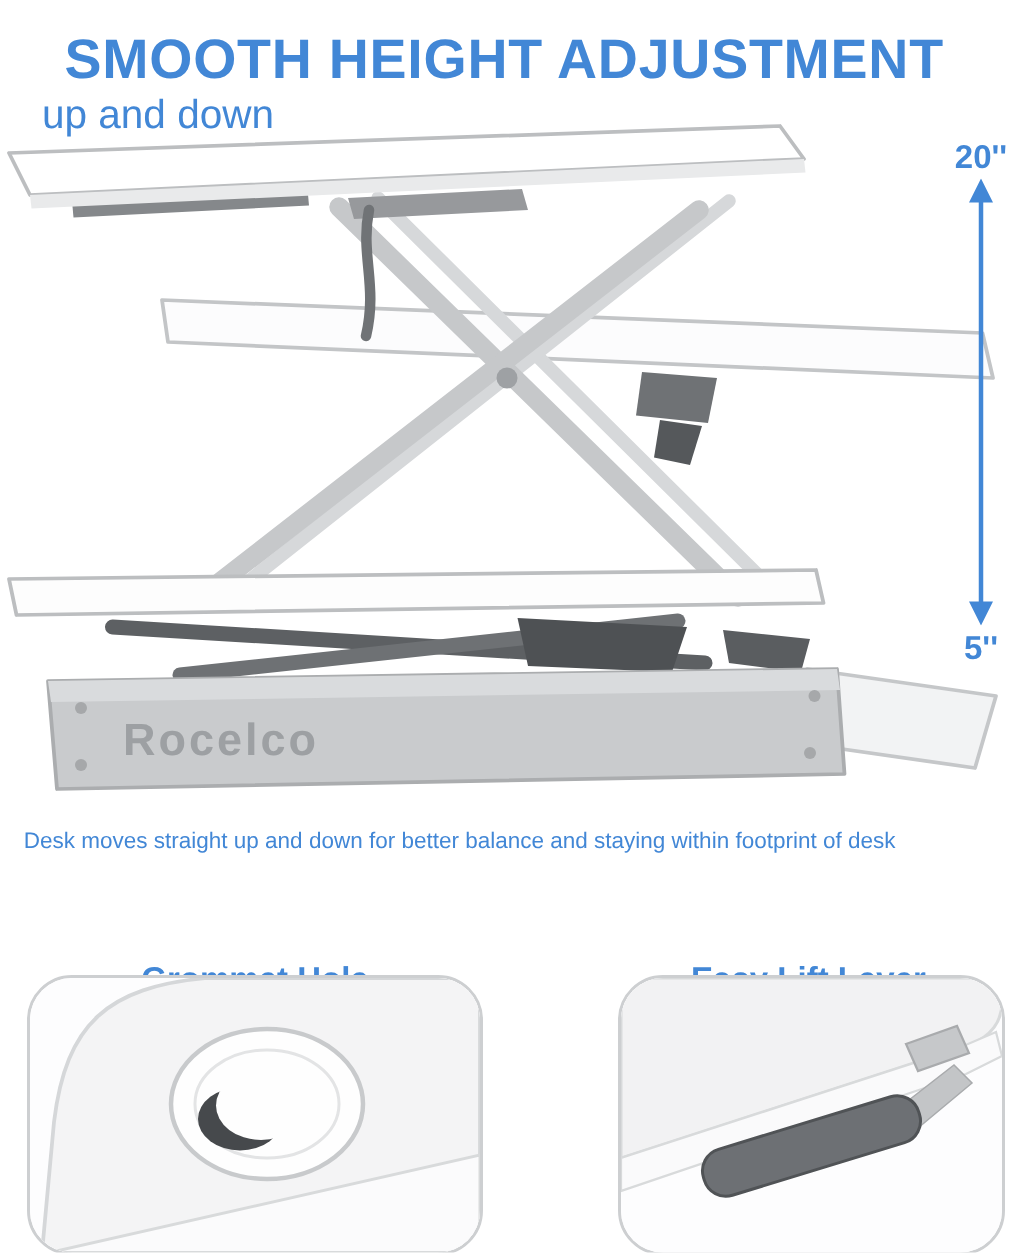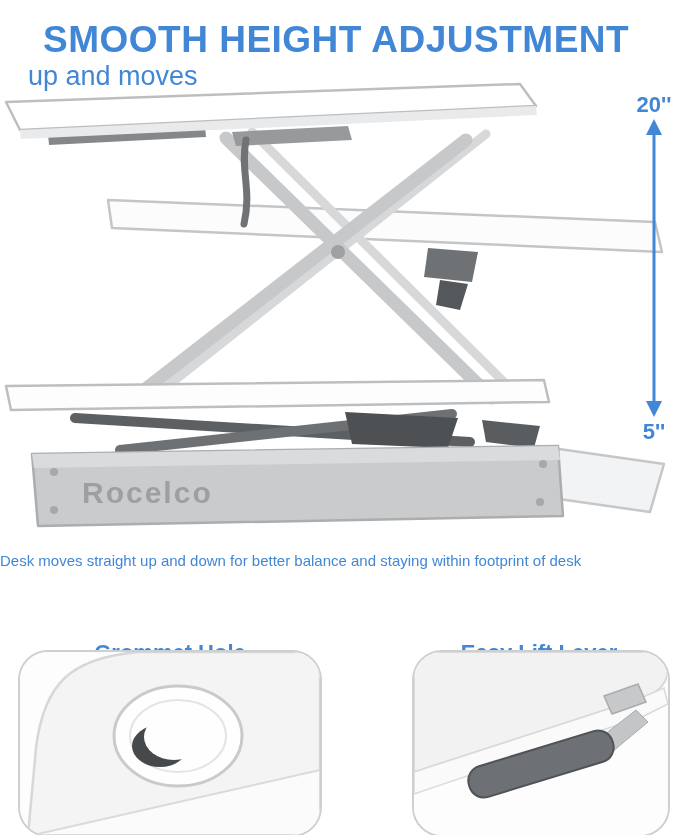--- a/index.html
+++ b/index.html
@@ -18,42 +18,42 @@
     font-size:27px;font-weight:400;color:#4287d6;line-height:1.1;
   }
   .hero{position:absolute;left:0;top:82px;width:679px;height:450px;}
   .measure{
     position:absolute;left:630px;top:92px;width:48px;
     display:flex;flex-direction:column;align-items:center;
   }
   .measure-label{font-size:22px;font-weight:bold;color:#4287d6;line-height:1.15;white-space:nowrap;}
   .measure-arrow{margin:2px 0;}
   .caption{
-    position:absolute;left:0;top:537px;width:597px;text-align:left;
+    position:absolute;left:0;top:537px;width:597px;text-align:right;
     font-size:15px;color:#4287d6;
   }
   .callout-heading{
     position:absolute;top:618px;text-align:center;
     font-size:22px;font-weight:bold;color:#4287d6;
   }
   .callout-heading.left{left:18px;width:304px;}
   .callout-heading.right{left:410px;width:258px;}
   .callout-card{
     position:absolute;top:650px;height:183px;background:#fff;
     border:2px solid #cdcfd1;border-radius:30px;overflow:hidden;
   }
   .callout-card.left{left:18px;width:300px;}
   .callout-card.right{left:412px;width:254px;}
   .callout-card svg{display:block;}
 </style>
 </head>
 <body>
 
 <h1 class="page-title">SMOOTH HEIGHT ADJUSTMENT</h1>
-<h2 class="page-subtitle">up and moves</h2>
+<h2 class="page-subtitle">up and down</h2>
 
 <svg class="hero" width="679" height="450" viewBox="0 0 679 450" xmlns="http://www.w3.org/2000/svg">
 
   <polygon points="108,118 655,140 662,170 112,146" fill="#fcfcfd" stroke="#c3c5c7" stroke-width="2.5" stroke-linejoin="round"></polygon>
   <polygon points="428,166 478,170 472,200 424,195" fill="#6f7275"></polygon>
   <polygon points="440,198 468,202 460,228 436,223" fill="#55585b"></polygon>
 
   <line x1="252" y1="50" x2="512" y2="308" stroke="#d6d8da" stroke-width="9" stroke-linecap="round"></line>
   <line x1="486" y1="52" x2="160" y2="310" stroke="#d6d8da" stroke-width="9" stroke-linecap="round"></line>
 

